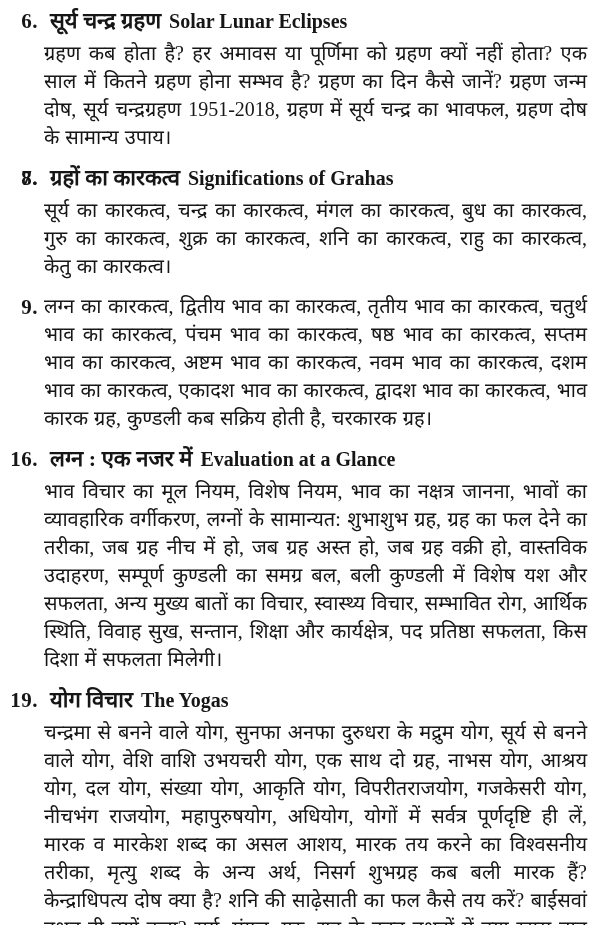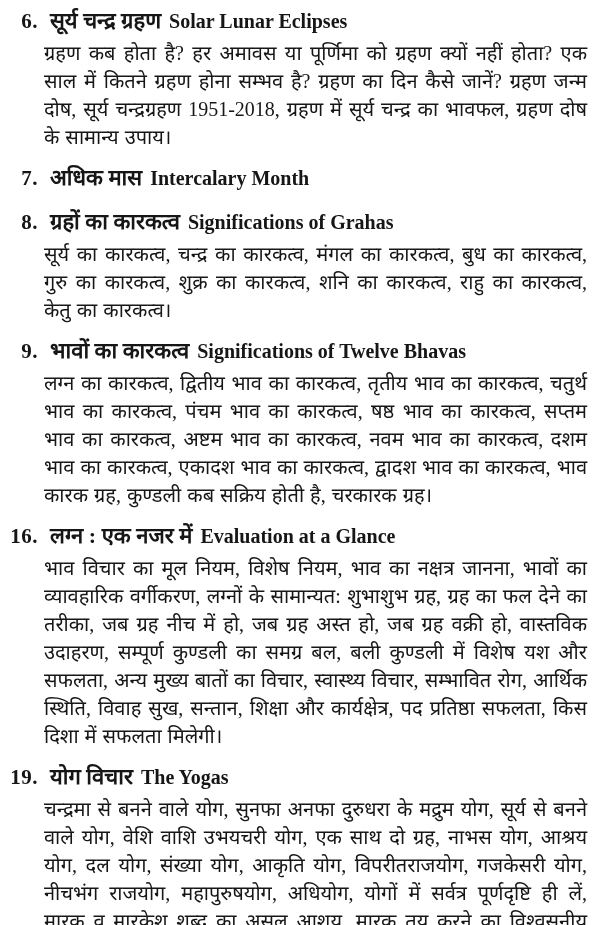--- a/index.html
+++ b/index.html
@@ -70,41 +70,33 @@
     <div class="section-number">6.</div>
     <div class="section-heading">
       <span class="title-hindi">सूर्य चन्द्र ग्रहण</span>
       <span class="title-english">Solar Lunar Eclipses</span>
     </div>
     <div class="section-description">ग्रहण कब होता है? हर अमावस या पूर्णिमा को ग्रहण क्यों नहीं होता? एक साल में कितने ग्रहण होना सम्भव है? ग्रहण का दिन कैसे जानें? ग्रहण जन्म दोष, सूर्य चन्द्रग्रहण 1951-2018, ग्रहण में सूर्य चन्द्र का भावफल, ग्रहण दोष के सामान्य उपाय।</div>
   </div>
 
   <div class="toc-section">
     <div class="section-number">7.</div>
-    <div class="section-heading">
-      <span class="title-hindi">अधिक मास</span>
-      <span class="title-english">Intercalary Month</span>
-    </div>
   </div>
 
   <div class="toc-section">
     <div class="section-number">8.</div>
     <div class="section-heading">
       <span class="title-hindi">ग्रहों का कारकत्व</span>
       <span class="title-english">Significations of Grahas</span>
     </div>
     <div class="section-description">सूर्य का कारकत्व, चन्द्र का कारकत्व, मंगल का कारकत्व, बुध का कारकत्व, गुरु का कारकत्व, शुक्र का कारकत्व, शनि का कारकत्व, राहु का कारकत्व, केतु का कारकत्व।</div>
   </div>
 
   <div class="toc-section">
     <div class="section-number">9.</div>
-    <div class="section-heading">
-      <span class="title-hindi">भावों का कारकत्व</span>
-      <span class="title-english">Significations of Twelve Bhavas</span>
-    </div>
     <div class="section-description">लग्न का कारकत्व, द्वितीय भाव का कारकत्व, तृतीय भाव का कारकत्व, चतुर्थ भाव का कारकत्व, पंचम भाव का कारकत्व, षष्ठ भाव का कारकत्व, सप्तम भाव का कारकत्व, अष्टम भाव का कारकत्व, नवम भाव का कारकत्व, दशम भाव का कारकत्व, एकादश भाव का कारकत्व, द्वादश भाव का कारकत्व, भाव कारक ग्रह, कुण्डली कब सक्रिय होती है, चरकारक ग्रह।</div>
   </div>
 
   <div class="toc-section">
     <div class="section-number">16.</div>
     <div class="section-heading">
       <span class="title-hindi">लग्न : एक नजर में</span>
       <span class="title-english">Evaluation at a Glance</span>
     </div>
     <div class="section-description">भाव विचार का मूल नियम, विशेष नियम, भाव का नक्षत्र जानना, भावों का व्यावहारिक वर्गीकरण, लग्नों के सामान्यत: शुभाशुभ ग्रह, ग्रह का फल देने का तरीका, जब ग्रह नीच में हो, जब ग्रह अस्त हो, जब ग्रह वक्री हो, वास्तविक उदाहरण, सम्पूर्ण कुण्डली का समग्र बल, बली कुण्डली में विशेष यश और सफलता, अन्य मुख्य बातों का विचार, स्वास्थ्य विचार, सम्भावित रोग, आर्थिक स्थिति, विवाह सुख, सन्तान, शिक्षा और कार्यक्षेत्र, पद प्रतिष्ठा सफलता, किस दिशा में सफलता मिलेगी।</div>

